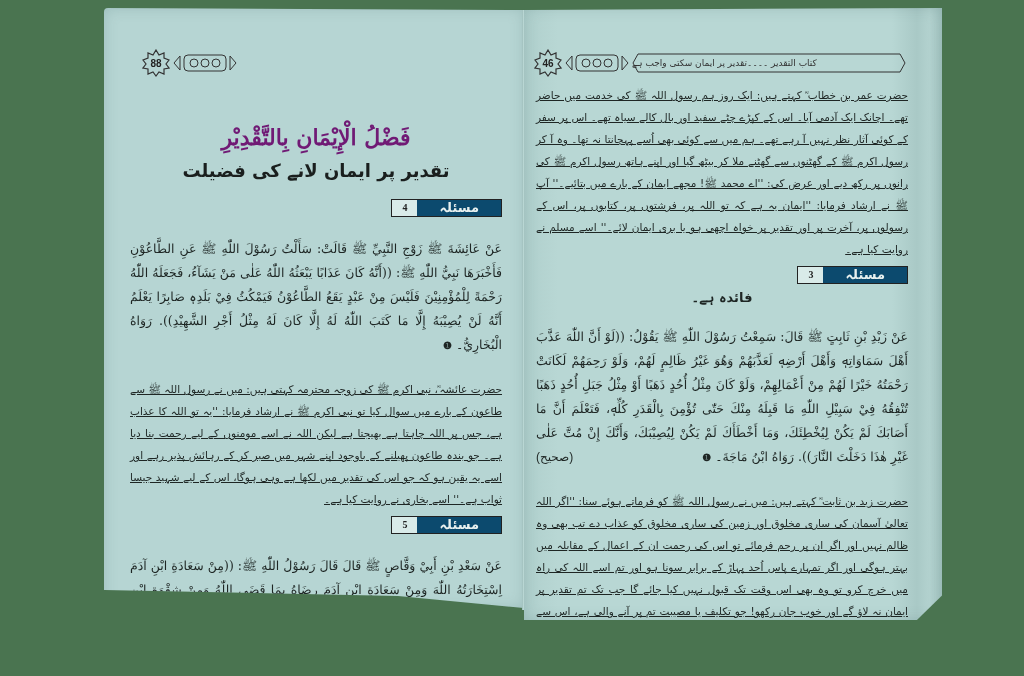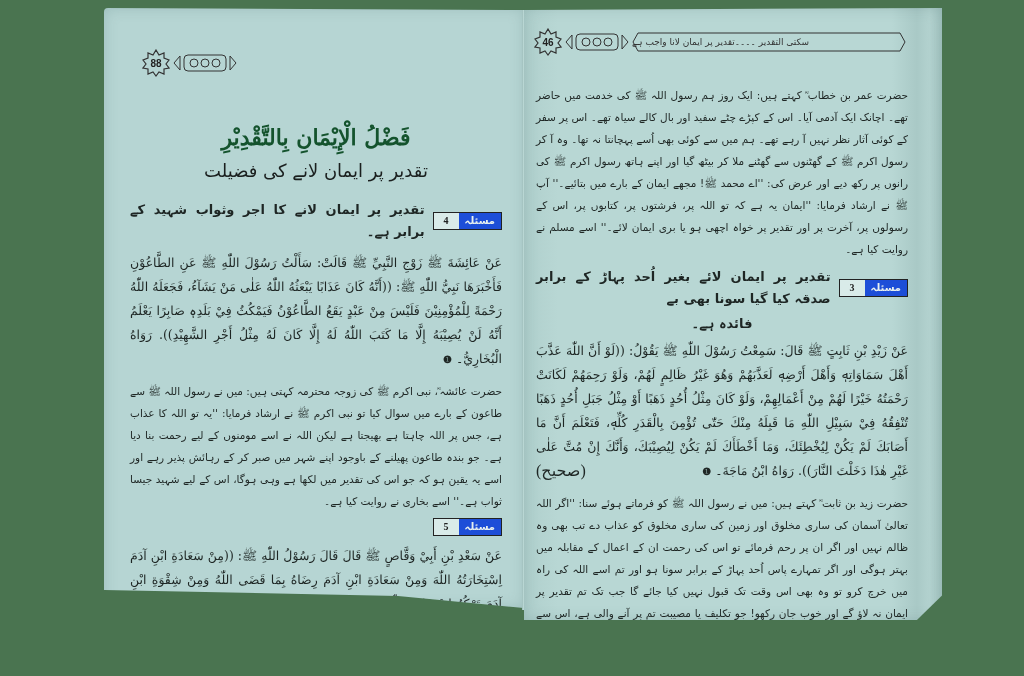--- a/index.html
+++ b/index.html
@@ -29,21 +29,21 @@
       background: linear-gradient(90deg, #afcfcc 0%, #b8d7d4 8%, #b8d7d4 88%, #a9c9c6 94%, #b3d2cf 97%, #a5c5c2 100%);
     }
     .spine {
       position: absolute; left: 418px; top: 6px; width: 4px; height: 600px;
       background: linear-gradient(90deg, #9bbcb9, #c3dfdc, #9fbfbc);
     }
     .header-band {
       position: absolute; height: 30px; display: flex; align-items: center;
     }
     .page.left .header-band { left: 38px; top: 40px; width: 372px; }
-    .page.right .header-band { left: 10px; top: 19px; width: 372px; }
+    .page.right .header-band { left: 10px; top: 40px; width: 372px; }
     .page-num {
       width: 28px; height: 28px; position: relative;
       display: flex; align-items: center; justify-content: center;
       font-family: "Liberation Sans", sans-serif; font-weight: bold; font-size: 10px; color: #222;
     }
     .page-num svg { position: absolute; left: 0; top: 0; }
     .page-num span { position: relative; }
     .ornament { width: 70px; height: 24px; }
     .header-label {
       flex: 1; height: 20px; position: relative;
@@ -55,47 +55,47 @@
     .header-label span { position: relative; direction: rtl; }
 
     .content {
       position: absolute; direction: rtl; text-align: justify; color: #1e2624;
     }
     .page.left .content { left: 26px; top: 82px; width: 372px; }
     .page.right .content { left: 12px; top: 70px; width: 372px; }
 
     .chapter-title {
       text-align: center; font-family: "DejaVu Serif", serif;
-      font-size: 22px; font-weight: bold; margin: 34px 0 10px 0; color: #14532d;
+      font-size: 22px; font-weight: bold; margin: 34px 0 10px 0; color: #701a75;
     }
     .chapter-subtitle {
-      text-align: center; font-size: 18px; font-weight: normal; margin: 0 0 18px 0; color: #1a1f1e;
+      text-align: center; font-size: 18px; font-weight: bold; margin: 0 0 18px 0; color: #1a1f1e;
     }
     .masala {
       display: flex; align-items: center; direction: rtl; gap: 8px;
       font-size: 13px; font-weight: bold; margin: 6px 0 4px 0; line-height: 22px;
     }
     .masala-badge {
       display: inline-flex; height: 16px; border: 1px solid #222; flex-shrink: 0;
     }
     .masala-badge .lbl {
-      background: #1d4ed8; color: #e8f0ef; font-size: 10px; padding: 0 6px; line-height: 16px;
+      background: #0c4a6e; color: #e8f0ef; font-size: 13px; padding: 0 22px; line-height: 16px;
     }
     .masala-badge .num {
       background: #d9ebe9; color: #222; font-size: 10px; padding: 0 10px; line-height: 16px;
       font-family: "Liberation Serif", serif;
     }
     .masala-cont { font-size: 13px; font-weight: bold; text-align: center; margin: 6px 0; }
     .arabic {
-      font-family: "DejaVu Serif", serif; font-size: 12.5px; line-height: 24px; margin: 8px 0;
+      font-family: "DejaVu Serif", serif; font-size: 12.5px; line-height: 24px; margin: 20px 0;
     }
     .urdu {
-      font-size: 10.5px; line-height: 22px; margin: 6px 0;
+      font-size: 10.5px; line-height: 22px; margin: 6px 0; text-decoration: underline;
     }
-    .sahih { float: left; direction: rtl; font-family: Liberation Serif, serif; font-size: 16px; }
+    .sahih { float: left; direction: rtl; font-family: Liberation Sans, sans-serif; font-size: 12px; }
     .fn-marker { font-size: 10px; font-weight: bold; }
   </style>
 </head>
 <body>
 
 <div class="book">
   <div class="page left">
     <div class="header-band">
       <div class="page-num">
         <svg width="28" height="28" viewBox="0 0 28 28">
@@ -114,21 +114,20 @@
 
     <div class="content">
       <div class="chapter-title">فَضْلُ الْإِيْمَانِ بِالتَّقْدِيْرِ</div>
       <div class="chapter-subtitle">تقدیر پر ایمان لانے کی فضیلت</div>
 
       <div class="masala">
         <span class="masala-badge">
           <span class="lbl">مسئلہ</span>
           <span class="num">4</span>
         </span>
-        <span>تقدیر پر ایمان لانے کا اجر وثواب شہید کے برابر ہے۔</span>
       </div>
 
       <div class="arabic">
         <span>عَنْ عَائِشَةَ ﷺ زَوْجِ النَّبِيِّ ﷺ قَالَتْ: سَأَلْتُ رَسُوْلَ اللّٰهِ ﷺ عَنِ الطَّاعُوْنِ فَأَخْبَرَهَا نَبِيُّ اللّٰهِ ﷺ: ((أَنَّهُ كَانَ عَذَابًا يَبْعَثُهُ اللّٰهُ عَلٰى مَنْ يَشَآءُ، فَجَعَلَهُ اللّٰهُ رَحْمَةً لِلْمُؤْمِنِيْنَ فَلَيْسَ مِنْ عَبْدٍ يَقَعُ الطَّاعُوْنُ فَيَمْكُثُ فِيْ بَلَدِهٖ صَابِرًا يَعْلَمُ أَنَّهُ لَنْ يُصِيْبَهُ إِلَّا مَا كَتَبَ اللّٰهُ لَهُ إِلَّا كَانَ لَهُ مِثْلُ أَجْرِ الشَّهِيْدِ)). رَوَاهُ الْبُخَارِيُّ۔</span>
         <span class="fn-marker">❶</span>
       </div>
 
       <div class="urdu">حضرت عائشہ ؓ، نبی اکرم ﷺ کی زوجہ محترمہ کہتی ہیں: میں نے رسول اللہ ﷺ سے طاعون کے بارے میں سوال کیا تو نبی اکرم ﷺ نے ارشاد فرمایا: ''یہ تو اللہ کا عذاب ہے، جس پر اللہ چاہتا ہے بھیجتا ہے لیکن اللہ نے اسے مومنوں کے لیے رحمت بنا دیا ہے۔ جو بندہ طاعون پھیلنے کے باوجود اپنے شہر میں صبر کر کے رہائش پذیر رہے اور اسے یہ یقین ہو کہ جو اس کی تقدیر میں لکھا ہے وہی ہوگا، اس کے لیے شہید جیسا ثواب ہے۔'' اسے بخاری نے روایت کیا ہے۔</div>
 
       <div class="masala">
@@ -157,33 +156,32 @@
         <path d="M4 12 L10 5 L10 19 Z M66 12 L60 5 L60 19 Z" fill="none" stroke="#333" stroke-width="1"></path>
         <rect x="14" y="4" width="42" height="16" rx="4" fill="none" stroke="#333" stroke-width="1"></rect>
         <circle cx="24" cy="12" r="4" fill="none" stroke="#333" stroke-width="1"></circle>
         <circle cx="35" cy="12" r="4" fill="none" stroke="#333" stroke-width="1"></circle>
         <circle cx="46" cy="12" r="4" fill="none" stroke="#333" stroke-width="1"></circle>
       </svg>
       <div class="header-label">
         <svg width="274" height="20" viewBox="0 0 274 20" preserveAspectRatio="none">
           <polygon points="6,1 268,1 273,10 268,19 6,19 1,10" fill="none" stroke="#333" stroke-width="1"></polygon>
         </svg>
-        <span>سکتی التقدیر ۔۔۔۔تقدیر پر ایمان لانا واجب ہے</span>
+        <span>کتاب التقدیر ۔۔۔۔تقدیر پر ایمان سکتی واجب ہے</span>
       </div>
     </div>
 
     <div class="content">
       <div class="urdu">حضرت عمر بن خطاب ؓ کہتے ہیں: ایک روز ہم رسول اللہ ﷺ کی خدمت میں حاضر تھے۔ اچانک ایک آدمی آیا۔ اس کے کپڑے چٹے سفید اور بال کالے سیاہ تھے۔ اس پر سفر کے کوئی آثار نظر نہیں آ رہے تھے۔ ہم میں سے کوئی بھی اُسے پہچانتا نہ تھا۔ وہ آ کر رسول اکرم ﷺ کے گھٹنوں سے گھٹنے ملا کر بیٹھ گیا اور اپنے ہاتھ رسول اکرم ﷺ کی رانوں پر رکھ دیے اور عرض کی: ''اے محمد ﷺ! مجھے ایمان کے بارے میں بتائیے۔'' آپ ﷺ نے ارشاد فرمایا: ''ایمان یہ ہے کہ تو اللہ پر، فرشتوں پر، کتابوں پر، اس کے رسولوں پر، آخرت پر اور تقدیر پر خواہ اچھی ہو یا بری ایمان لائے۔'' اسے مسلم نے روایت کیا ہے۔</div>
 
       <div class="masala">
         <span class="masala-badge">
           <span class="lbl">مسئلہ</span>
           <span class="num">3</span>
         </span>
-        <span>تقدیر پر ایمان لائے بغیر اُحد پہاڑ کے برابر صدقہ کیا گیا سونا بھی بے</span>
       </div>
       <div class="masala-cont">فائدہ ہے۔</div>
 
       <div class="arabic">
         <span>عَنْ زَيْدِ بْنِ ثَابِتٍ ﷺ قَالَ: سَمِعْتُ رَسُوْلَ اللّٰهِ ﷺ يَقُوْلُ: ((لَوْ أَنَّ اللّٰهَ عَذَّبَ أَهْلَ سَمَاوَاتِهٖ وَأَهْلَ أَرْضِهٖ لَعَذَّبَهُمْ وَهُوَ غَيْرُ ظَالِمٍ لَهُمْ، وَلَوْ رَحِمَهُمْ لَكَانَتْ رَحْمَتُهُ خَيْرًا لَهُمْ مِنْ أَعْمَالِهِمْ، وَلَوْ كَانَ مِثْلُ أُحُدٍ ذَهَبًا أَوْ مِثْلُ جَبَلِ أُحُدٍ ذَهَبًا تُنْفِقُهُ فِيْ سَبِيْلِ اللّٰهِ مَا قَبِلَهُ مِنْكَ حَتّٰى تُؤْمِنَ بِالْقَدَرِ كُلِّهٖ، فَتَعْلَمَ أَنَّ مَا أَصَابَكَ لَمْ يَكُنْ لِيُخْطِئَكَ، وَمَا أَخْطَأَكَ لَمْ يَكُنْ لِيُصِيْبَكَ، وَأَنَّكَ إِنْ مُتَّ عَلٰى غَيْرِ هٰذَا دَخَلْتَ النَّارَ)). رَوَاهُ ابْنُ مَاجَةَ۔</span>
         <span class="fn-marker">❶</span>
         <span class="sahih">(صحیح)</span>
       </div>
 
       <div class="urdu">حضرت زید بن ثابت ؓ کہتے ہیں: میں نے رسول اللہ ﷺ کو فرماتے ہوئے سنا: ''اگر اللہ تعالیٰ آسمان کی ساری مخلوق اور زمین کی ساری مخلوق کو عذاب دے تب بھی وہ ظالم نہیں اور اگر ان پر رحم فرمائے تو اس کی رحمت ان کے اعمال کے مقابلہ میں بہتر ہوگی اور اگر تمہارے پاس اُحد پہاڑ کے برابر سونا ہو اور تم اسے اللہ کی راہ میں خرچ کرو تو وہ بھی اس وقت تک قبول نہیں کیا جائے گا جب تک تم تقدیر پر ایمان نہ لاؤ گے اور خوب جان رکھو! جو تکلیف یا مصیبت تم پر آنے والی ہے، اس سے بچنا تمہارے لیے ممکن نہیں اور جس تکلیف اور مصیبت سے تم بچنے والے ہو وہ تم پر کبھی نہیں آ سکتی اور یاد رکھو! اگر تم اس عقیدے کے خلاف مرو گے تو جہنم میں جاؤ گے۔'' اسے ابن ماجہ نے روایت کیا ہے۔</div>

